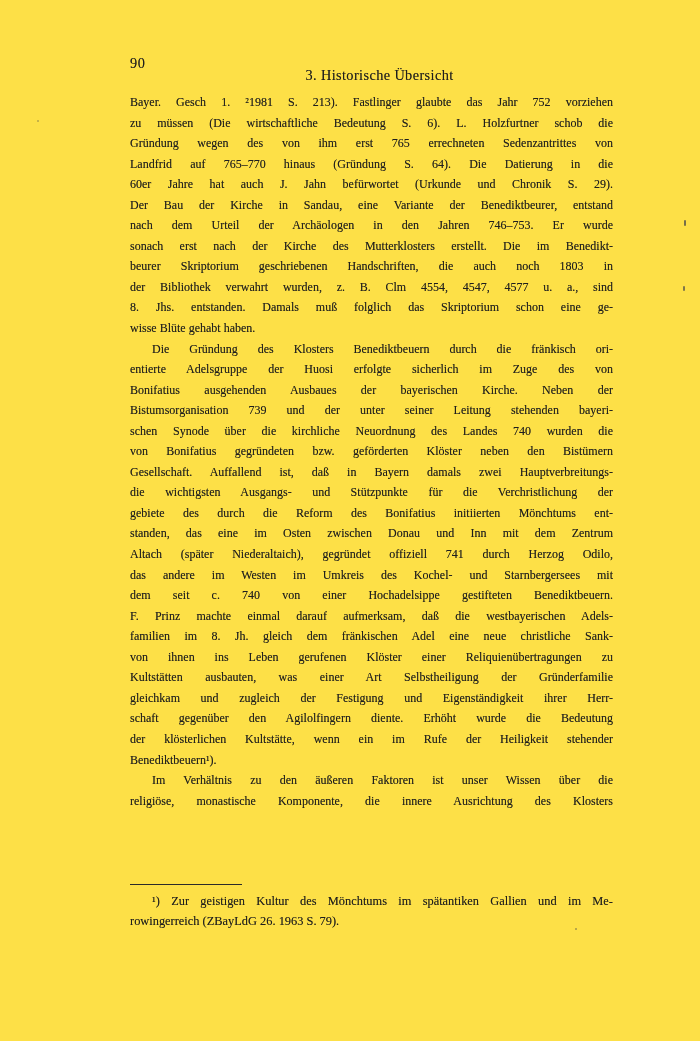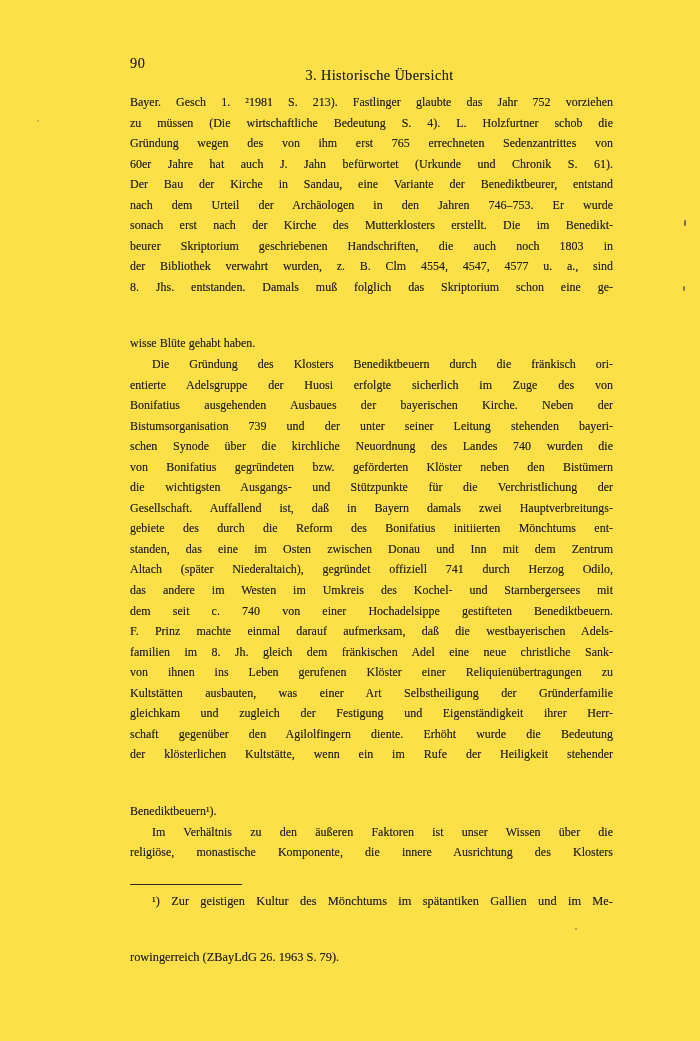--- a/index.html
+++ b/index.html
@@ -52,21 +52,20 @@
     line-height: 20.55px;
     text-align: justify;
     text-align-last: justify;
     overflow: hidden;
     white-space: nowrap; 
   }
   
   .line { white-space: normal; }
   .line.flush {
     text-align-last: left;
-    margin-top: 36px;
   }
   .line.indent {
     padding-left: 22px;
   }
   .footnote-section {
     position: absolute;
     left: 130px;
     top: 884px;
     width: 483px;
   }
@@ -97,38 +96,39 @@
 
 <div class="page">
 
   <div class="running-header">
     <span class="page-number">90</span>
     <span class="header-title">3. Historische Übersicht</span>
   </div>
 
   <div class="body-text">
       <div class="line">Bayer. Gesch 1. ²1981 S. 213). Fastlinger glaubte das Jahr 752 vorziehen</div>
-      <div class="line">zu müssen (Die wirtschaftliche Bedeutung S. 4). L. Holzfurtner schob die</div>
+      <div class="line">zu müssen (Die wirtschaftliche Bedeutung S. 6). L. Holzfurtner schob die</div>
       <div class="line">Gründung wegen des von ihm erst 765 errechneten Sedenzantrittes von</div>
-      <div class="line">60er Jahre hat auch J. Jahn befürwortet (Urkunde und Chronik S. 61).</div>
+      <div class="line">Landfrid auf 765–770 hinaus (Gründung S. 64). Die Datierung in die</div>
+      <div class="line">60er Jahre hat auch J. Jahn befürwortet (Urkunde und Chronik S. 29).</div>
       <div class="line">Der Bau der Kirche in Sandau, eine Variante der Benediktbeurer, entstand</div>
       <div class="line">nach dem Urteil der Archäologen in den Jahren 746–753. Er wurde</div>
       <div class="line">sonach erst nach der Kirche des Mutterklosters erstellt. Die im Benedikt-</div>
       <div class="line">beurer Skriptorium geschriebenen Handschriften, die auch noch 1803 in</div>
       <div class="line">der Bibliothek verwahrt wurden, z. B. Clm 4554, 4547, 4577 u. a., sind</div>
       <div class="line">8. Jhs. entstanden. Damals muß folglich das Skriptorium schon eine ge-</div>
       <div class="line flush">wisse Blüte gehabt haben.</div>
       <div class="line indent">Die Gründung des Klosters Benediktbeuern durch die fränkisch ori-</div>
       <div class="line">entierte Adelsgruppe der Huosi erfolgte sicherlich im Zuge des von</div>
       <div class="line">Bonifatius ausgehenden Ausbaues der bayerischen Kirche. Neben der</div>
       <div class="line">Bistumsorganisation 739 und der unter seiner Leitung stehenden bayeri-</div>
       <div class="line">schen Synode über die kirchliche Neuordnung des Landes 740 wurden die</div>
       <div class="line">von Bonifatius gegründeten bzw. geförderten Klöster neben den Bistümern</div>
+      <div class="line">Gesellschaft. Auffallend ist, daß in Bayern damals zwei Hauptverbreitungs-</div>
       <div class="line">die wichtigsten Ausgangs- und Stützpunkte für die Verchristlichung der</div>
-      <div class="line">Gesellschaft. Auffallend ist, daß in Bayern damals zwei Hauptverbreitungs-</div>
       <div class="line">gebiete des durch die Reform des Bonifatius initiierten Mönchtums ent-</div>
       <div class="line">standen, das eine im Osten zwischen Donau und Inn mit dem Zentrum</div>
       <div class="line">Altach (später Niederaltaich), gegründet offiziell 741 durch Herzog Odilo,</div>
       <div class="line">das andere im Westen im Umkreis des Kochel- und Starnbergersees mit</div>
       <div class="line">dem seit c. 740 von einer Hochadelsippe gestifteten Benediktbeuern.</div>
       <div class="line">F. Prinz machte einmal darauf aufmerksam, daß die westbayerischen Adels-</div>
       <div class="line">familien im 8. Jh. gleich dem fränkischen Adel eine neue christliche Sank-</div>
       <div class="line">von ihnen ins Leben gerufenen Klöster einer Reliquienübertragungen zu</div>
       <div class="line">Kultstätten ausbauten, was einer Art Selbstheiligung der Gründerfamilie</div>
       <div class="line">gleichkam und zugleich der Festigung und Eigenständigkeit ihrer Herr-</div>

